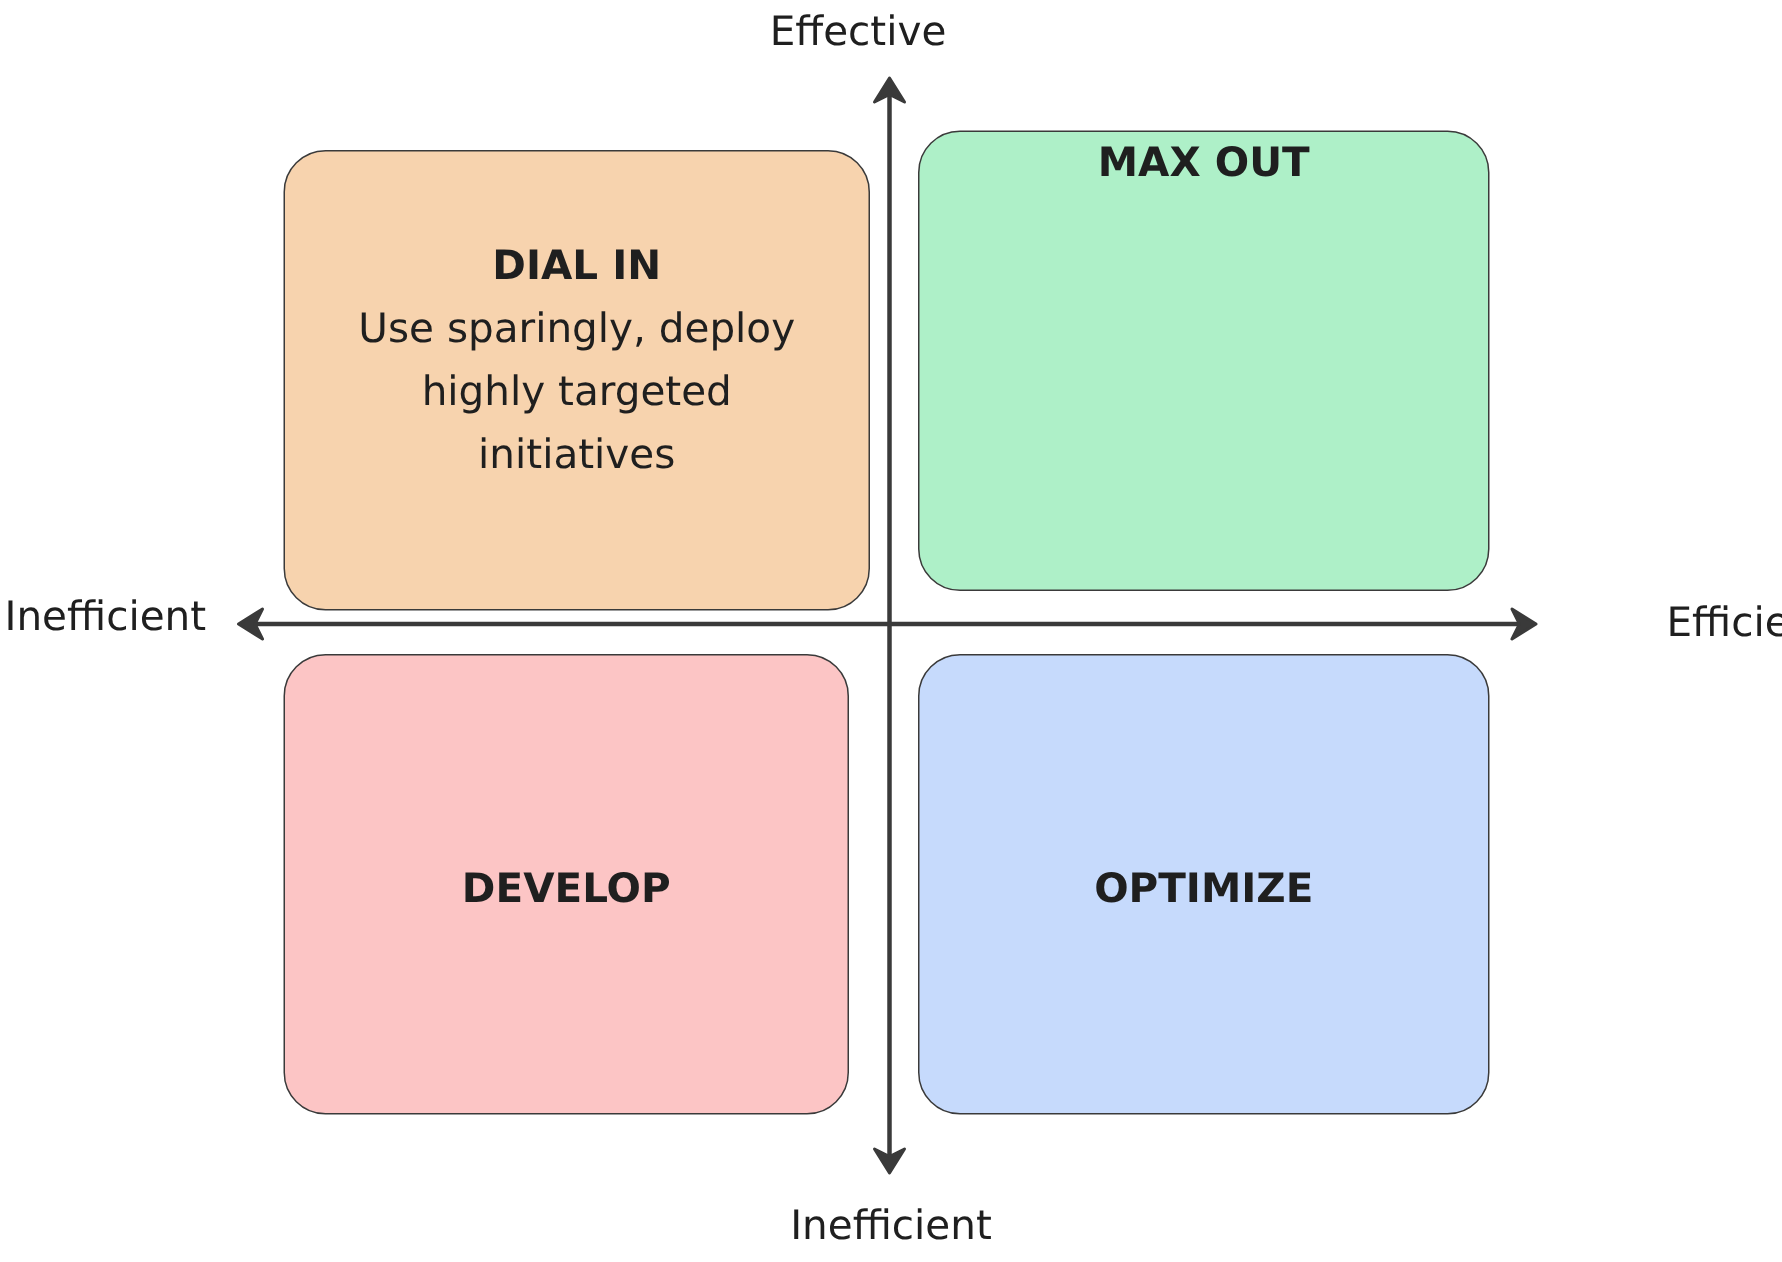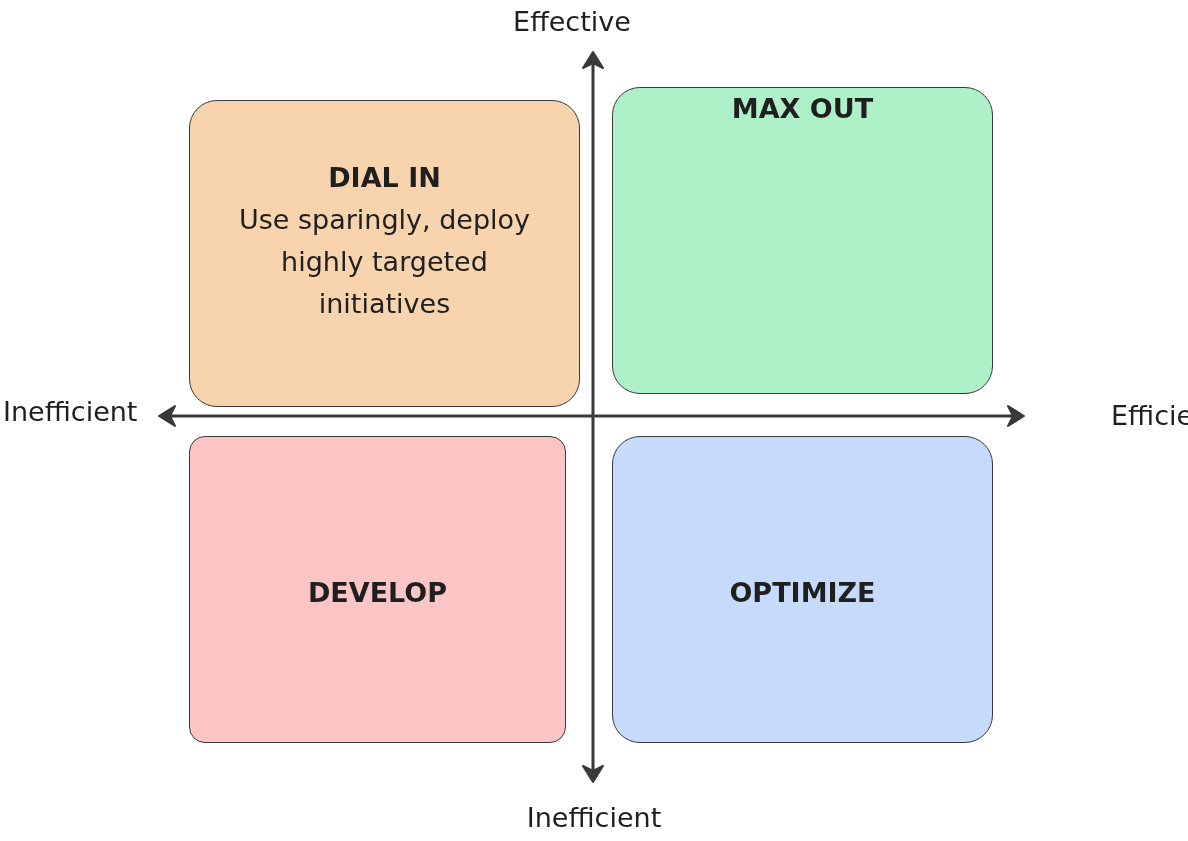--- a/index.html
+++ b/index.html
@@ -44,21 +44,21 @@
     .quadrant .q-title {
       font-weight: bold;
       display: block;
     }
     .quadrant .q-desc {
       display: block;
       white-space: pre-line;
     }
     #q-dial-in { left: 189px; top: 100px; width: 391px; height: 307px; }
     #q-max-out { left: 612px; top: 87px; width: 381px; height: 307px; justify-content: space-between; }
-    #q-develop { left: 189px; top: 436px; width: 377px; height: 307px; border-radius: 16px; }
+    #q-develop { left: 189px; top: 436px; width: 377px; height: 307px; }
     #q-optimize { left: 612px; top: 436px; width: 381px; height: 307px; }
 
     #axes {
       position: absolute;
       left: 0;
       top: 0;
       width: 1188px;
       height: 841px;
       pointer-events: none;
     }

